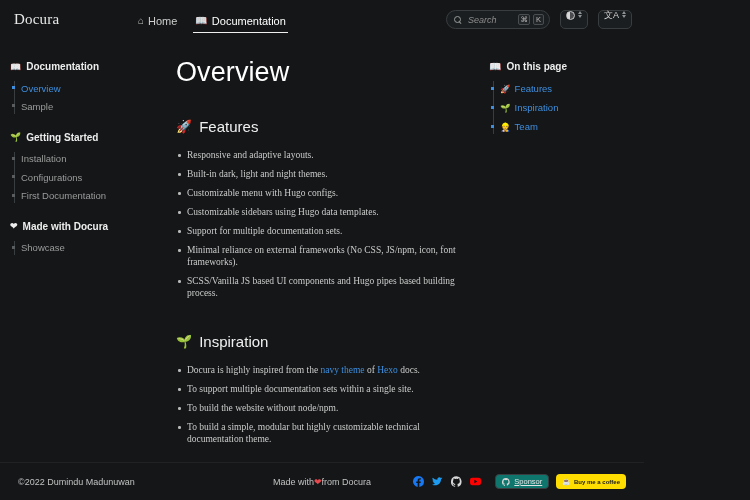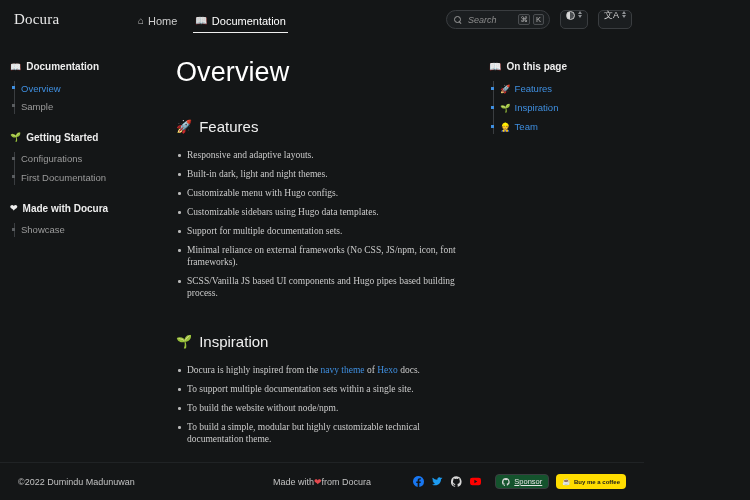--- a/index.html
+++ b/index.html
@@ -171,21 +171,21 @@
     position: absolute; left: 50%; transform: translateX(-50%);
     display: flex; align-items: center;
   }
   .footer-right { margin-left: auto; display: flex; align-items: center; gap: 14px; }
   .socials { display: flex; align-items: center; gap: 8px; }
   .soc { width: 11px; height: 11px; display: block; }
   .btns { display: flex; align-items: center; gap: 7px; }
   .sponsor-btn {
     display: flex; align-items: center; gap: 4px;
     height: 15px; padding: 0 6px; border-radius: 4px;
-    background: #14532d; border: 1px solid #3a3d40;
+    background: #0f766e; border: 1px solid #3a3d40;
     font-size: 7.5px; color: #e3e3e3; text-decoration: underline;
   }
   .coffee-btn {
     display: flex; align-items: center; gap: 3px;
     height: 15px; padding: 0 6px; border-radius: 4px;
     background: #ffdd00; color: #1a1a1a; font-size: 6px; font-weight: bold;
     white-space: nowrap;
   }
 </style>
 </head>
@@ -249,20 +249,21 @@
           <div class="side-link">Sample</div>
         </div>
       </div>
 
       <div class="side-group">
         <div class="side-title">
           <span class="em">🌱</span>
           <span>Getting Started</span>
         </div>
         <div class="side-links">
+          <div class="side-link">Installation</div>
           <div class="side-link">Configurations</div>
           <div class="side-link">First Documentation</div>
         </div>
       </div>
 
       <div class="side-group">
         <div class="side-title">
           <span class="em">❤</span>
           <span>Made with Docura</span>
         </div>

